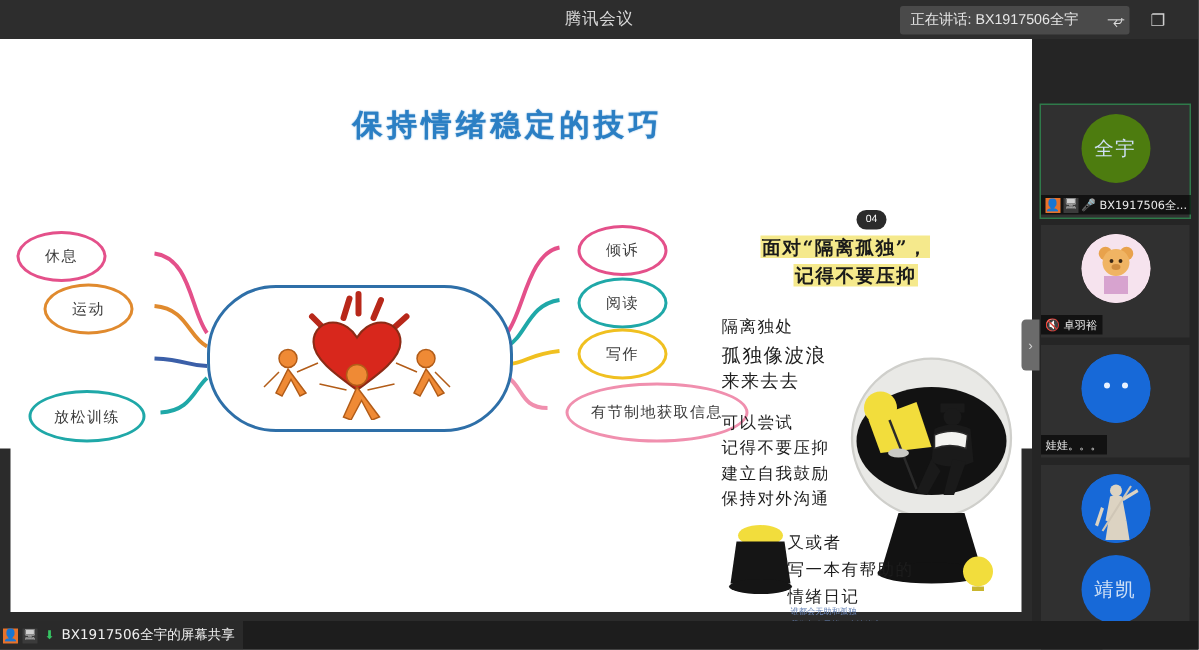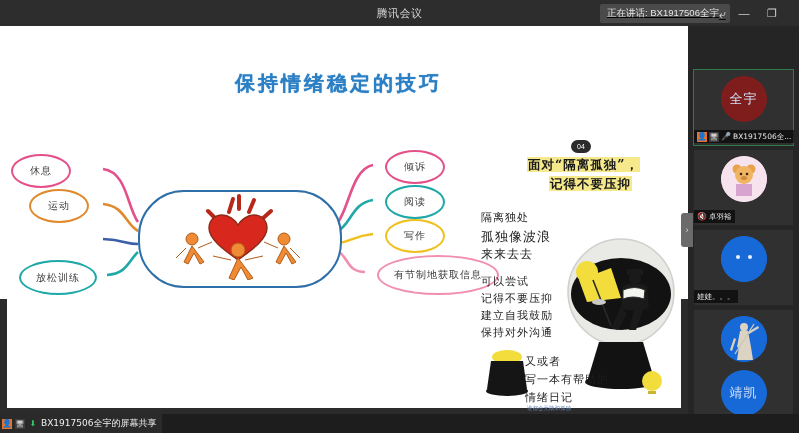--- a/index.html
+++ b/index.html
@@ -5,21 +5,21 @@
   html,body{margin:0;padding:0;background:#1e1e1e;}
   body{width:799px;height:433px;overflow:hidden;
        font-family:"Liberation Sans","DejaVu Sans",sans-serif;}
   .app{position:relative;width:799px;height:433px;background:#2b2b2b;overflow:hidden;}
 
   
   .titlebar{position:absolute;left:0;top:0;width:799px;height:26px;background:#2d2d2d;}
   .titlebar .ttl{position:absolute;left:0;top:0;width:799px;height:26px;line-height:26px;
       text-align:center;color:#d8d8d8;font-size:11px;letter-spacing:.5px;}
   .speakpill{position:absolute;left:600px;top:4px;height:19px;padding:0 4px 0 7px;
-      background:#4a4a4a;border-radius:2px;display:flex;align-items:center;gap:0;text-decoration:underline;}
+      background:#4a4a4a;border-radius:2px;display:flex;align-items:center;gap:23px;}
   .speakpill .sp-txt{color:#e6e6e6;font-size:9.5px;white-space:nowrap;}
   .speakpill .sp-arrow{color:#dcdcdc;font-size:12px;line-height:1;transform:scaleX(-1);}
   .wbtn{position:absolute;top:0;height:26px;width:26px;color:#cfcfcf;font-size:11px;
       display:flex;align-items:center;justify-content:center;}
   .wbtn.min{right:42px;}
   .wbtn.max{right:14px;}
 
   
   .stage{position:absolute;left:0;top:26px;width:688px;height:273px;background:#ffffff;}
   .slide{position:absolute;left:7px;top:6px;width:674px;height:376px;background:#fff;}
@@ -38,21 +38,21 @@
       align-items:center;justify-content:center;color:#3a3a3a;font-size:10px;
       letter-spacing:1px;font-family:"DejaVu Sans",sans-serif;}
   svg.wires{position:absolute;left:0;top:0;width:674px;height:376px;pointer-events:none;}
 
   
   .art{position:absolute;left:470px;top:100px;width:200px;height:280px;}
   .badge04{position:absolute;left:94px;top:8px;width:20px;height:13px;background:#2b2b2b;
       border-radius:7px;color:#fff;font-size:7px;display:flex;align-items:center;
       justify-content:center;}
   .hl{position:absolute;color:#1a1a1a;font-size:12.5px;letter-spacing:1px;
-      font-family:"DejaVu Serif",serif;font-weight:bold;margin-left:20px;}
+      font-family:"DejaVu Serif",serif;font-weight:bold;}
   .hl .mk{background:#f5e98c;padding:0 1px;}
   .bodyline{position:absolute;color:#1d1d1d;font-family:"DejaVu Serif",serif;}
   .blue-note{position:absolute;color:#6a86b8;font-size:5.5px;line-height:8px;
       font-family:"DejaVu Sans",sans-serif;}
 
   
   .sidebar{position:absolute;left:688px;top:26px;width:111px;height:388px;background:#252525;}
   .pcard{position:absolute;left:6px;width:99px;height:75px;background:#303030;}
   .pcard.active{outline:1px solid #2f7a4a;}
   .av{position:absolute;left:50%;top:6px;transform:translateX(-50%);
@@ -213,21 +213,21 @@
         <div class="blue-note" style="left:50px;top:272px;">谁都会无助和孤独</div>
         <div class="blue-note" style="left:50px;top:281px;">我们都在寻找一个情绪窗口</div>
       </div>
 
     </div>
   </div>
 
   <div class="sidebar">
 
     <div class="pcard active" style="top:44px;">
-      <div class="av" style="background:#7f1d1d;">全宇</div>
+      <div class="av" style="background:#4d7c0f;">全宇</div>
       <div class="nametag">
         <span class="ico host">👤</span>
         <span class="ico share">🖥</span>
         <span class="ico mic">🎤</span>
         <span class="nm">BX1917506全...</span>
       </div>
     </div>
 
     <div class="pcard" style="top:124px;">
       <div class="av" style="background:#f3d9e6;">

